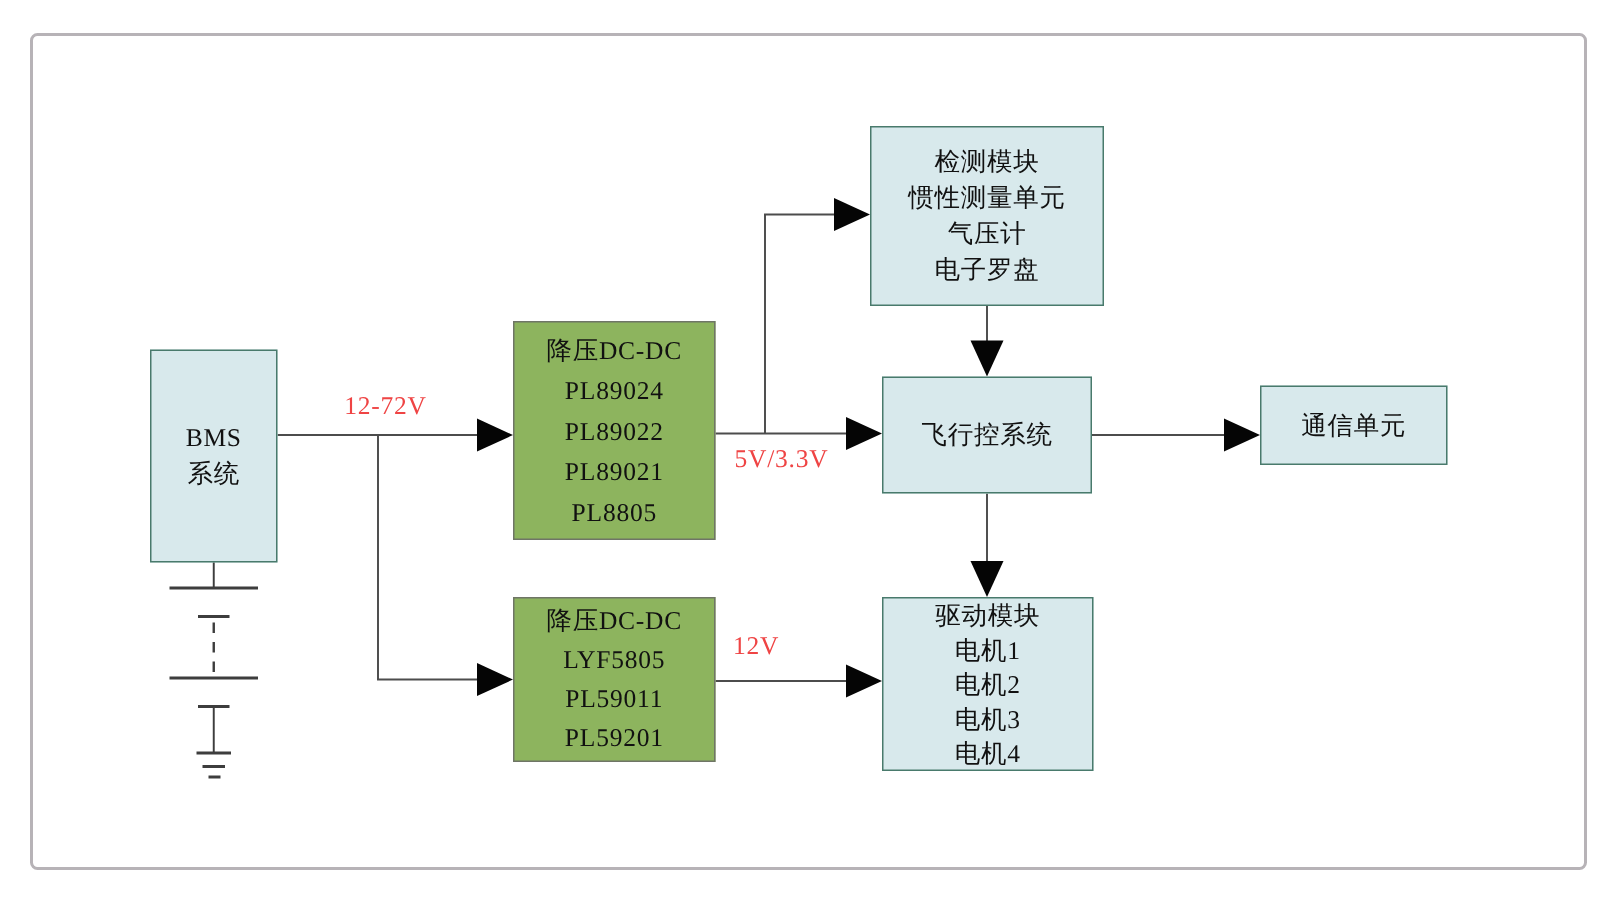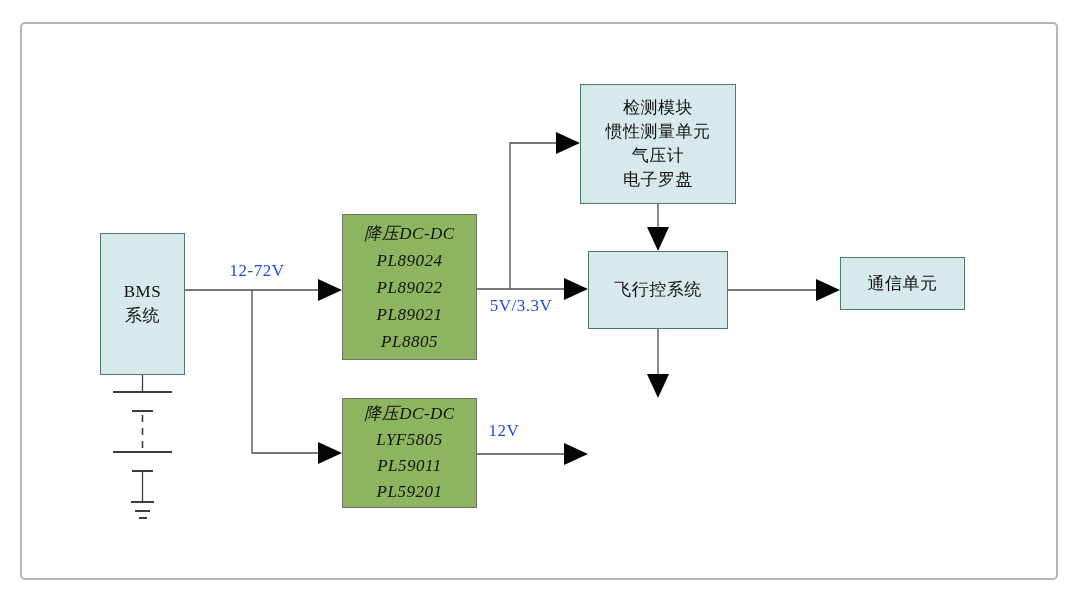--- a/index.html
+++ b/index.html
@@ -16,28 +16,28 @@
   .wires polygon{fill:#050505;stroke:none;}
   .battery path{stroke:#3d3d3d;}
   .plate{stroke-width:2 !important;}
   .dashed{stroke-dasharray:7 6;stroke-width:1.6 !important;}
   .box{
     position:absolute;box-sizing:border-box;display:flex;flex-direction:column;
     justify-content:center;align-items:center;text-align:center;
     font-size:17px;letter-spacing:0.5px;
   }
   .blue{background:#d8e9ec;border:1px solid #497a6c;}
-  .green{background:#8db45e;border:1px solid #6f7566;font-style:italic;}
+  .green{background:#8db45e;border:1px solid #6f7566;}
   .lh23 .ln{line-height:23px;}
   .lh24 .ln{line-height:24px;}
   .lh26 .ln{line-height:26px;}
   .lh27 .ln{line-height:27px;}
   .wire-label{
     position:absolute;width:110px;text-align:center;
-    font-size:17px;line-height:20px;letter-spacing:0.5px;color:#1d4ed8;
+    font-size:17px;line-height:20px;letter-spacing:0.5px;color:#ef4444;
   }
 </style>
 </head>
 <body>
 
 <div class="stage">
 
   <div class="frame"></div>
 
   <svg class="wires" viewBox="0 0 1080 606">
@@ -115,18 +115,25 @@
     <div class="ln">检测模块</div>
     <div class="ln">惯性测量单元</div>
     <div class="ln">气压计</div>
     <div class="ln">电子罗盘</div>
   </div>
 
   <div class="box blue lh24" style="left:840px;top:257px;width:125px;height:53px;">
     <div class="ln">通信单元</div>
   </div>
 
+  <div class="box blue lh23" style="left:588px;top:398px;width:141px;height:116px;">
+    <div class="ln">驱动模块</div>
+    <div class="ln">电机1</div>
+    <div class="ln">电机2</div>
+    <div class="ln">电机3</div>
+    <div class="ln">电机4</div>
+  </div>
 
   <div class="wire-label" style="left:202px;top:261px;">12-72V</div>
   <div class="wire-label" style="left:466px;top:296px;">5V/3.3V</div>
   <div class="wire-label" style="left:449px;top:421px;text-align:center;">12V</div>
 
 </div>
 
 </body></html>

